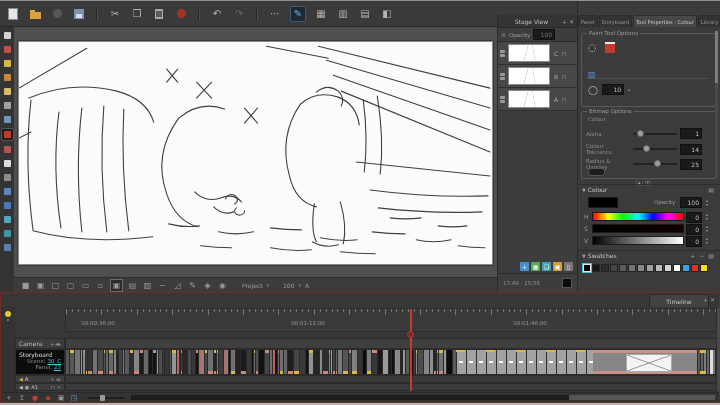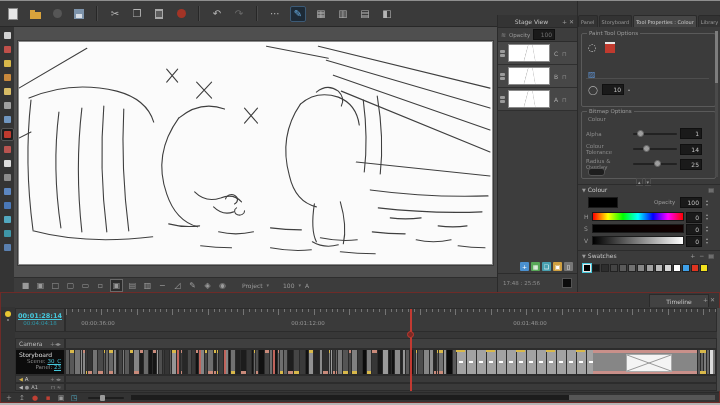--- a/index.html
+++ b/index.html
@@ -438,24 +438,20 @@
 <div id="timeline" class="abs">
   <div id="tl-tab">
       <span>Timeline</span>
     </div>
   <span style="position:absolute;right:4px;top:3px;font-size:6px;color:#9a9a9a;">+ ✕</span>
 
   <div style="position:absolute;left:0;top:14px;width:14px;height:95px;background:#333;">
     <div style="margin:4px auto;width:6px;height:6px;border-radius:50%;background:#e8c832;box-shadow:0 6px 0 -2px #8a8a8a;"></div>
   </div>
 
-  <div class="tl-row-hdr" style="top:15px;height:24px;">
-    <div class="tc-main" style="margin-top:3px;">00:01:28:14</div>
-    <div class="tc-sub">00:04:04:18</div>
-  </div>
 
   <div class="tl-content" style="top:15px;height:24px;background:#3a3a3a;">
     <span class="ruler-label" style="left: 10px;">00:00:36:00</span>
     <span class="ruler-label" style="left: 220px;">00:01:12:00</span>
     <span class="ruler-label" style="left: 442px;">00:01:48:00</span>
   <div class="bar-el" style="left: 0px; width: 1px; height: 6px; background: rgb(116, 116, 116);"></div>
       <div class="bar-el" style="left: 5.9px; width: 1px; height: 3px; background: rgb(116, 116, 116);"></div>
       <div class="bar-el" style="left: 11.8px; width: 1px; height: 3px; background: rgb(116, 116, 116);"></div>
       <div class="bar-el" style="left: 17.7px; width: 1px; height: 3px; background: rgb(116, 116, 116);"></div>
       <div class="bar-el" style="left: 23.6px; width: 1px; height: 3px; background: rgb(116, 116, 116);"></div>

